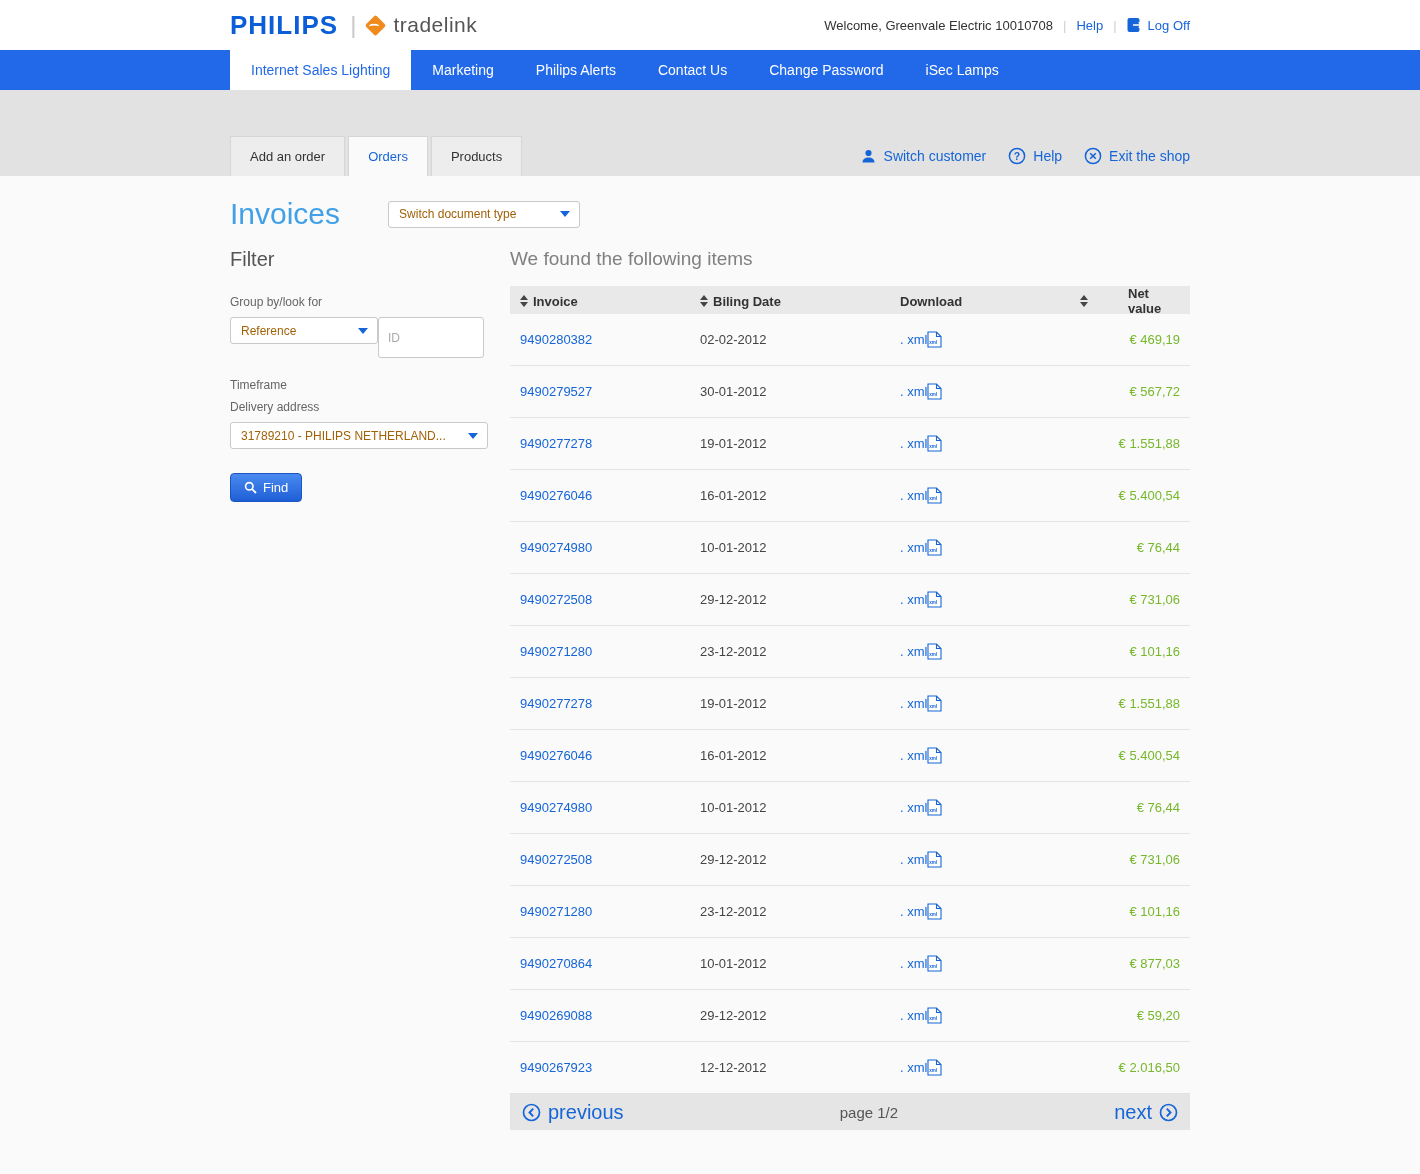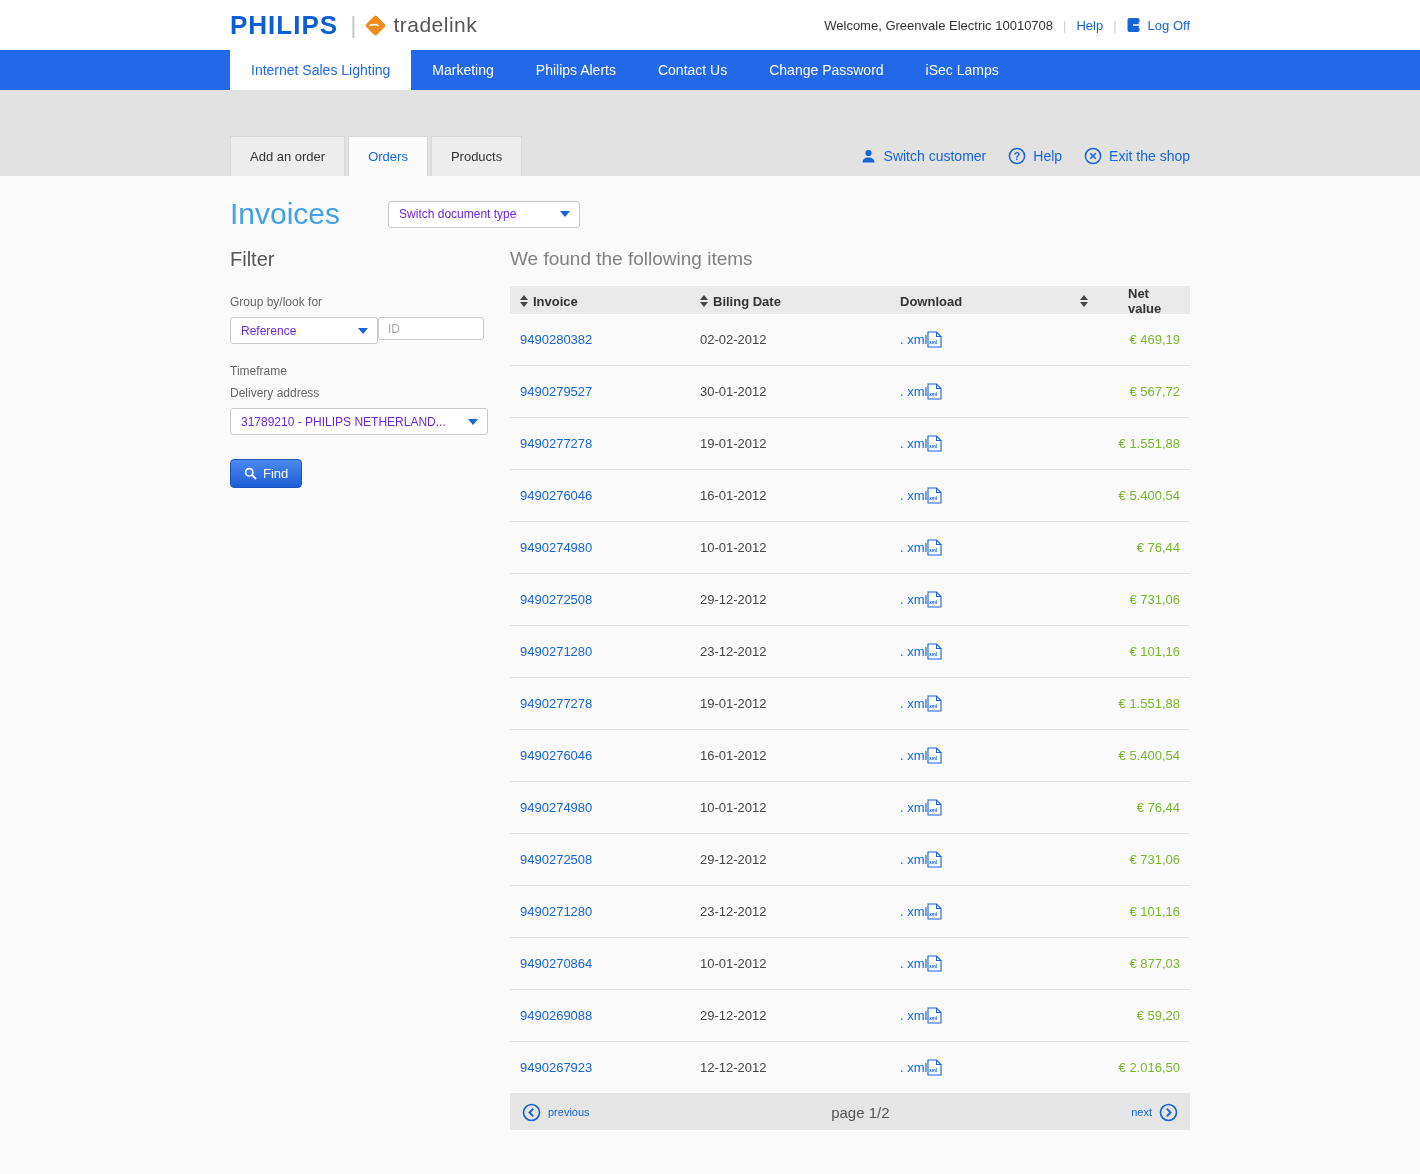--- a/index.html
+++ b/index.html
@@ -61,36 +61,36 @@
   .band-action { display:flex; align-items:center; gap:7px; color:#1565d8; }
 
   
   .content { padding:0 230px; }
   .content-head { display:flex; justify-content:flex-start; align-items:center; padding-top:12px; height:64px;gap:48px; }
   .page-title { font-size:30px; font-weight:300; color:#41a0e8; }
 
   .dd {
     height:27px; background:#fff; border:1px solid #c9c9c9; border-radius:3px;
     display:flex; align-items:center; justify-content:space-between;
-    padding:0 9px 0 10px; font-size:12px; color:#6d28d9; cursor:pointer; white-space:nowrap; overflow:hidden;
+    padding:0 9px 0 10px; font-size:12px; color:#a16207; cursor:pointer; white-space:nowrap; overflow:hidden;
   }
   .tri { width:0; height:0; border-left:5px solid transparent; border-right:5px solid transparent;
          border-top:6px solid #1565d8; flex:none; margin-left:8px; }
   .dd-doc { width:192px; }
 
   .content-body { display:flex; margin-top:8px; }
 
   
   .filter-col { width:258px; margin-right:22px; flex:none; }
   .filter-heading { font-size:20px; font-weight:300; color:#555; margin-bottom:24px; }
   .f-label { font-size:12px; color:#666; margin-bottom:8px; }
   .f-row { display:flex; gap:0; margin-bottom:20px; }
   .dd-ref { width:148px; }
   .id-input {
-    width:106px; height:23px; border:1px solid #c9c9c9; border-radius:3px; background:#fff;
+    width:106px; height:41px; border:1px solid #c9c9c9; border-radius:3px; background:#fff;
     font-size:12px; color:#555; padding:0 9px; font-family:"Liberation Sans",sans-serif;
   }
   .id-input::placeholder { color:#aaa; }
   .dd-full { width:258px; margin-bottom:20px; }
   .find-btn {
     margin-top:4px; display:inline-flex; align-items:center; gap:6px;
     background:linear-gradient(#4a8af0,#1f5fd6); border:1px solid #1a55c0; border-radius:4px;
     color:#fff; font-size:13px; padding:6px 13px; cursor:pointer; font-family:"Liberation Sans",sans-serif;
   }
 
@@ -117,21 +117,21 @@
   .invoice-link { color:#1565d8; }
   .c-date { color:#444; }
   .c-dl { display:flex; align-items:center; gap:0; }
   .xml-link { color:#1565d8; }
   .c-val { text-align:right; color:#76b82a; }
 
   .pager {
     background:#e5e5e5; height:36px; display:flex; align-items:center;
     justify-content:space-between; padding:0 12px; margin-top:0;
   }
-  .pager-link { display:flex; align-items:center; gap:7px; color:#1565d8; font-size:11px; }
+  .pager-link { display:flex; align-items:center; gap:7px; color:#1565d8; font-size:20px; }
   .pager-page { color:#555; font-size:15px; }
 
   svg { display:block; flex:none; }
 </style>
 </head>
 <body>
 
 <div class="header">
   <span class="brand">PHILIPS</span>
   <span class="logo-sep">|</span>

